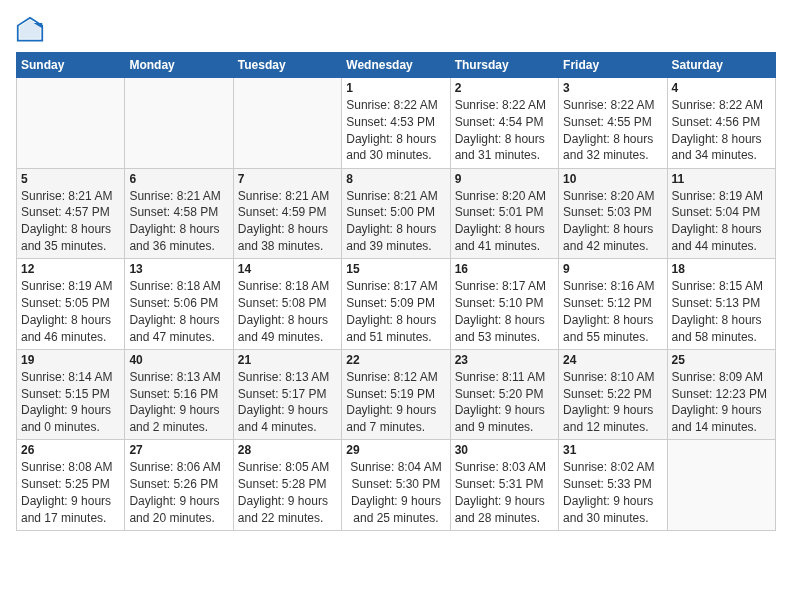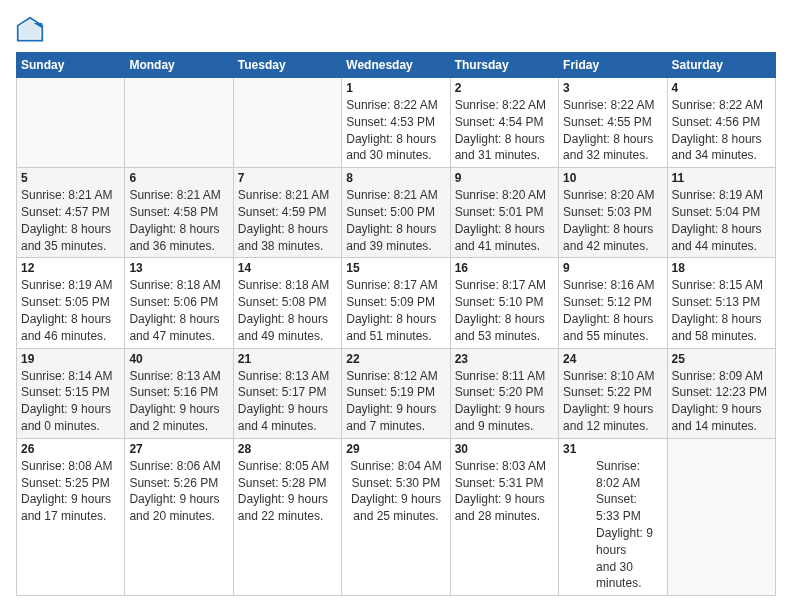--- a/index.html
+++ b/index.html
@@ -359,21 +359,21 @@
           </td>
           <td>
             <span class="day-number">30</span>
             <div class="day-info" style="white-space: pre-line;">Sunrise: 8:03 AM
 Sunset: 5:31 PM
 Daylight: 9 hours
 and 28 minutes.</div>
           </td>
           <td>
             <span class="day-number">31</span>
-            <div class="day-info" style="white-space: pre-line; margin-left: 33px;">Sunrise: 8:02 AM
+            <div class="day-info" style="white-space: pre-line;">Sunrise: 8:02 AM
 Sunset: 5:33 PM
 Daylight: 9 hours
 and 30 minutes.</div>
           </td>
           <td class="empty"></td>
         </tr>
       </tbody>
   </table>
 </div>
 

